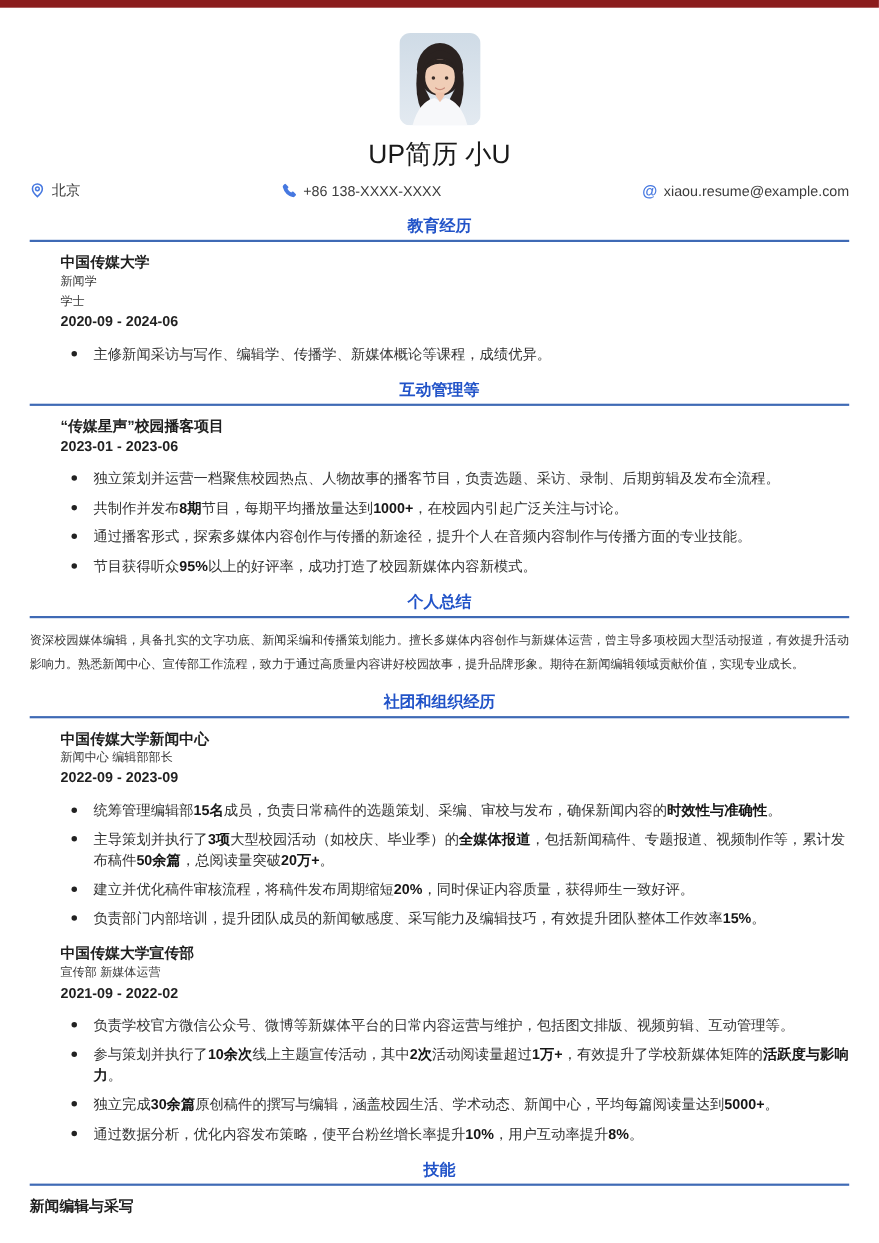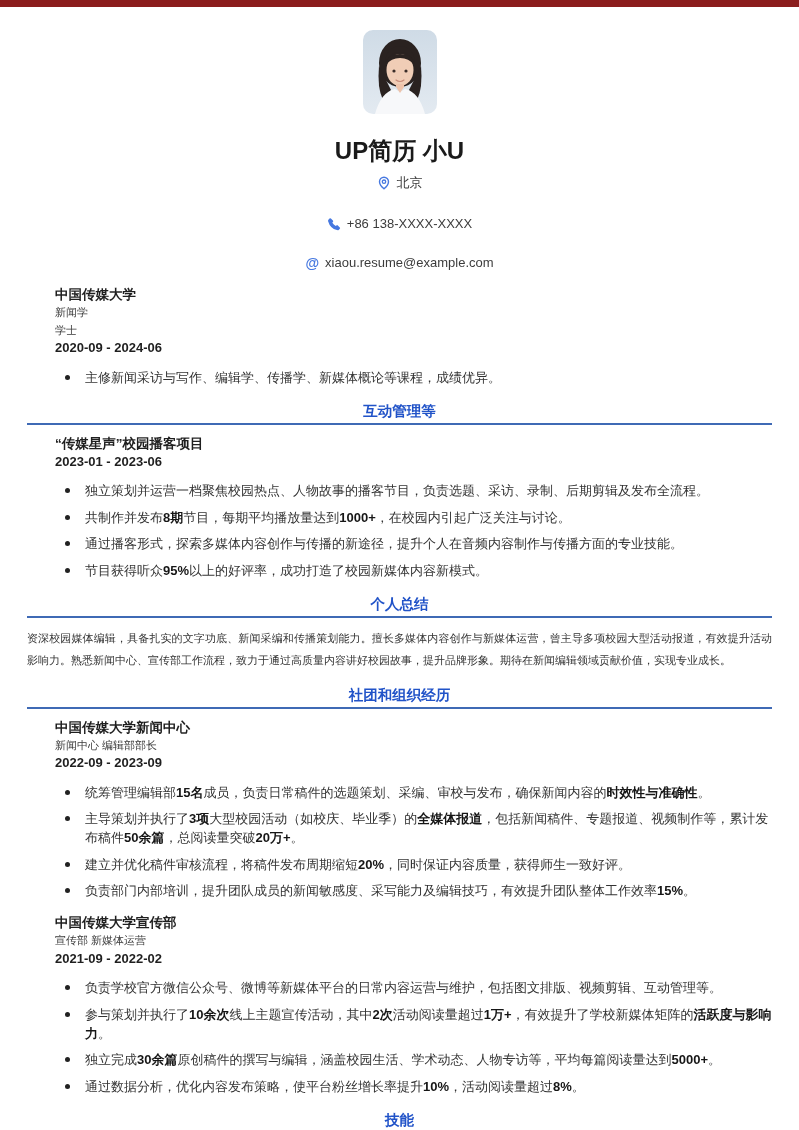--- a/index.html
+++ b/index.html
@@ -14,22 +14,22 @@
   body{
     width:799px;height:1130px;overflow:hidden;background:#ffffff;
     font-family:"Liberation Sans","DejaVu Sans",sans-serif;color:var(--ink);
     position:relative;
   }
   .top-bar{width:100%;height:7px;background:#8B1D1D;}
   .page{padding:0 27px;}
   
   .photo-wrap{width:74px;height:84px;margin:23px auto 0;border-radius:10px;overflow:hidden;}
   .photo-wrap svg{display:block;width:100%;height:100%;}
-  .name{margin:22px 0 0;text-align:center;font-size:24px;line-height:30px;font-weight:700;color:#1a1a1a;}
-  .contact-row{margin-top:8px;display:flex;justify-content:flex-end;align-items:center;gap:24px;font-size:13px;color:#3c3c3c;flex-direction:column;}
+  .name{margin:12px 0 0;text-align:center;font-size:24px;line-height:30px;font-weight:400;color:#1a1a1a;}
+  .contact-row{margin-top:8px;display:flex;justify-content:space-between;align-items:center;gap:12px;font-size:13px;color:#3c3c3c;}
   .contact{display:inline-flex;align-items:center;gap:6px;}
   .contact svg{display:block;}
   .at-glyph{color:#4678E0;font-size:14px;font-weight:700;line-height:14px;}
   
   .section{margin-top:16px;}
   .section-head{border-bottom:2px solid var(--rule);padding-bottom:3px;}
   .section-title{margin:0;text-align:center;font-size:14.5px;line-height:17px;font-weight:700;color:var(--accent);}
   .entry{margin-top:10px;margin-left:28px;}
   .entry-org{font-size:13.5px;font-weight:700;color:var(--ink-dark);line-height:18px;}
   .entry-line{font-size:11px;color:#3a3a3a;line-height:17.5px;}
@@ -93,20 +93,23 @@
         <span>+86 138-XXXX-XXXX</span>
       </span>
       <span class="contact">
         <span class="at-glyph">@</span>
         <span>xiaou.resume@example.com</span>
       </span>
     </div>
   </header>
 
   <section class="section">
+    <div class="section-head">
+      <h2 class="section-title">教育经历</h2>
+    </div>
     <div class="entry">
       <div class="entry-org">中国传媒大学</div>
       <div class="entry-line">新闻学</div>
       <div class="entry-line">学士</div>
       <div class="entry-date">2020-09 - 2024-06</div>
       <ul class="bullets">
         <li><span>主修新闻采访与写作、编辑学、传播学、新媒体概论等课程，成绩优异。</span></li>
       </ul>
     </div>
   </section>
@@ -151,27 +154,31 @@
       </ul>
     </div>
 
     <div class="entry" style="margin-top:14px;">
       <div class="entry-org">中国传媒大学宣传部</div>
       <div class="entry-line">宣传部 新媒体运营</div>
       <div class="entry-date">2021-09 - 2022-02</div>
       <ul class="bullets">
         <li><span>负责学校官方微信公众号、微博等新媒体平台的日常内容运营与维护，包括图文排版、视频剪辑、互动管理等。</span></li>
         <li><span>参与策划并执行了</span><b>10余次</b><span>线上主题宣传活动，其中</span><b>2次</b><span>活动阅读量超过</span><b>1万+</b><span>，有效提升了学校新媒体矩阵的</span><b>活跃度与影响力</b><span>。</span></li>
-        <li><span>独立完成</span><b>30余篇</b><span>原创稿件的撰写与编辑，涵盖校园生活、学术动态、人物专访等，平均每篇阅读量达到</span><b>5000+</b><span>。</span></li>
-        <li><span>通过数据分析，优化内容发布策略，使平台粉丝增长率提升</span><b>10%</b><span>，活动阅读量超过</span><b>8%</b><span>。</span></li>
+        <li><span>独立完成</span><b>30余篇</b><span>原创稿件的撰写与编辑，涵盖校园生活、学术动态、新闻中心，平均每篇阅读量达到</span><b>5000+</b><span>。</span></li>
+        <li><span>通过数据分析，优化内容发布策略，使平台粉丝增长率提升</span><b>10%</b><span>，用户互动率提升</span><b>8%</b><span>。</span></li>
       </ul>
     </div>
   </section>
 
   <section class="section">
     <div class="section-head">
       <h2 class="section-title">技能</h2>
     </div>
 
+    <div>
+      <div class="skill-name">新闻编辑与采写</div>
+
+    </div>
 
   </section>
 
 </div>
 
 </body></html>

